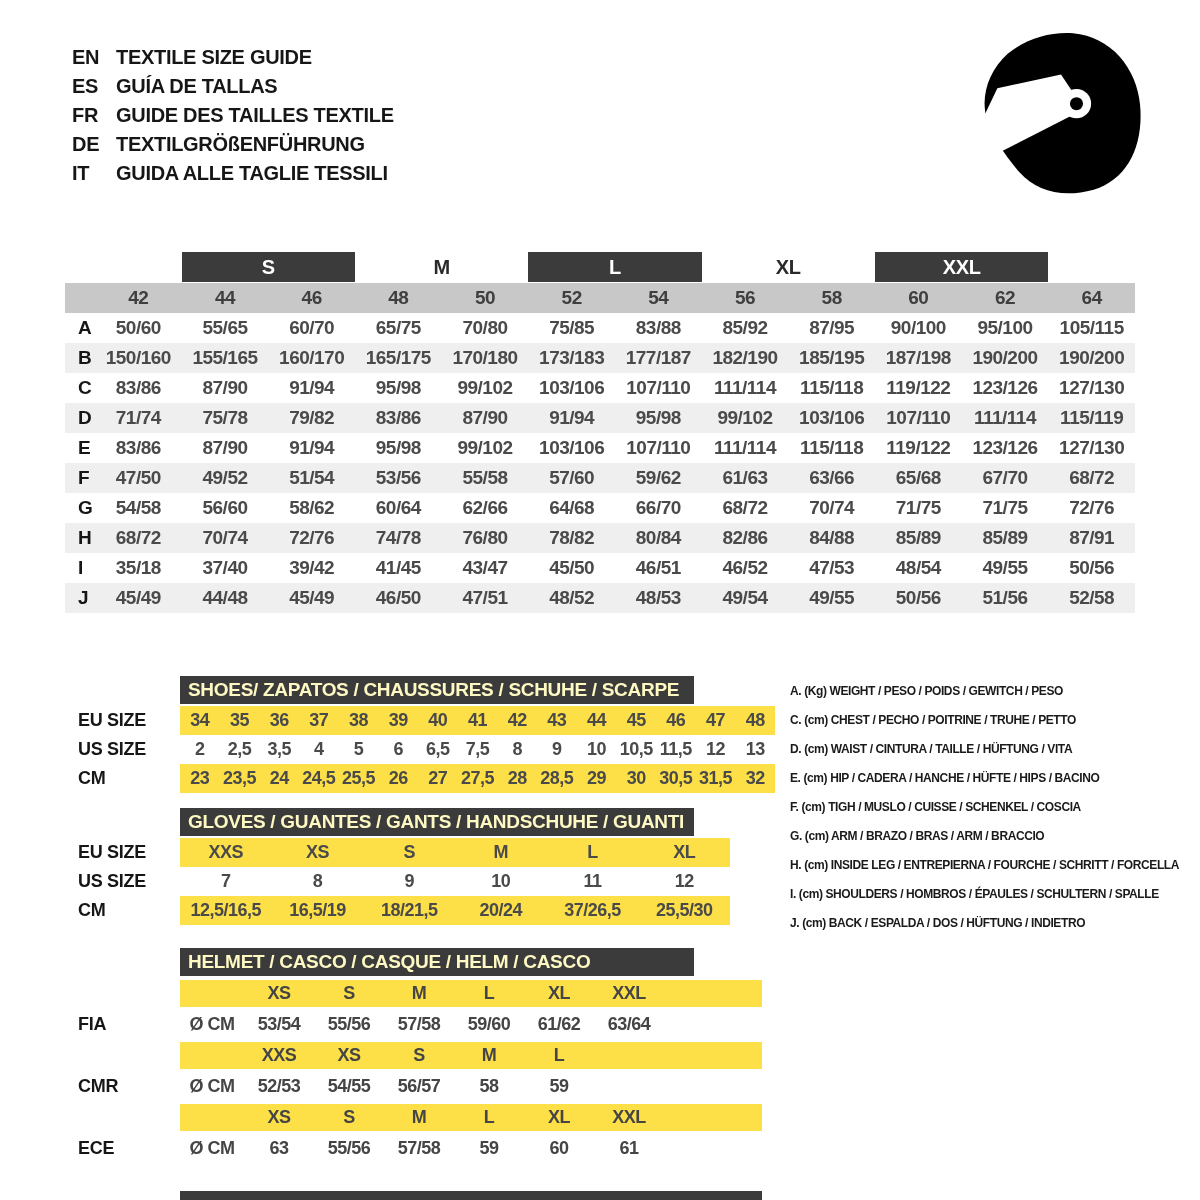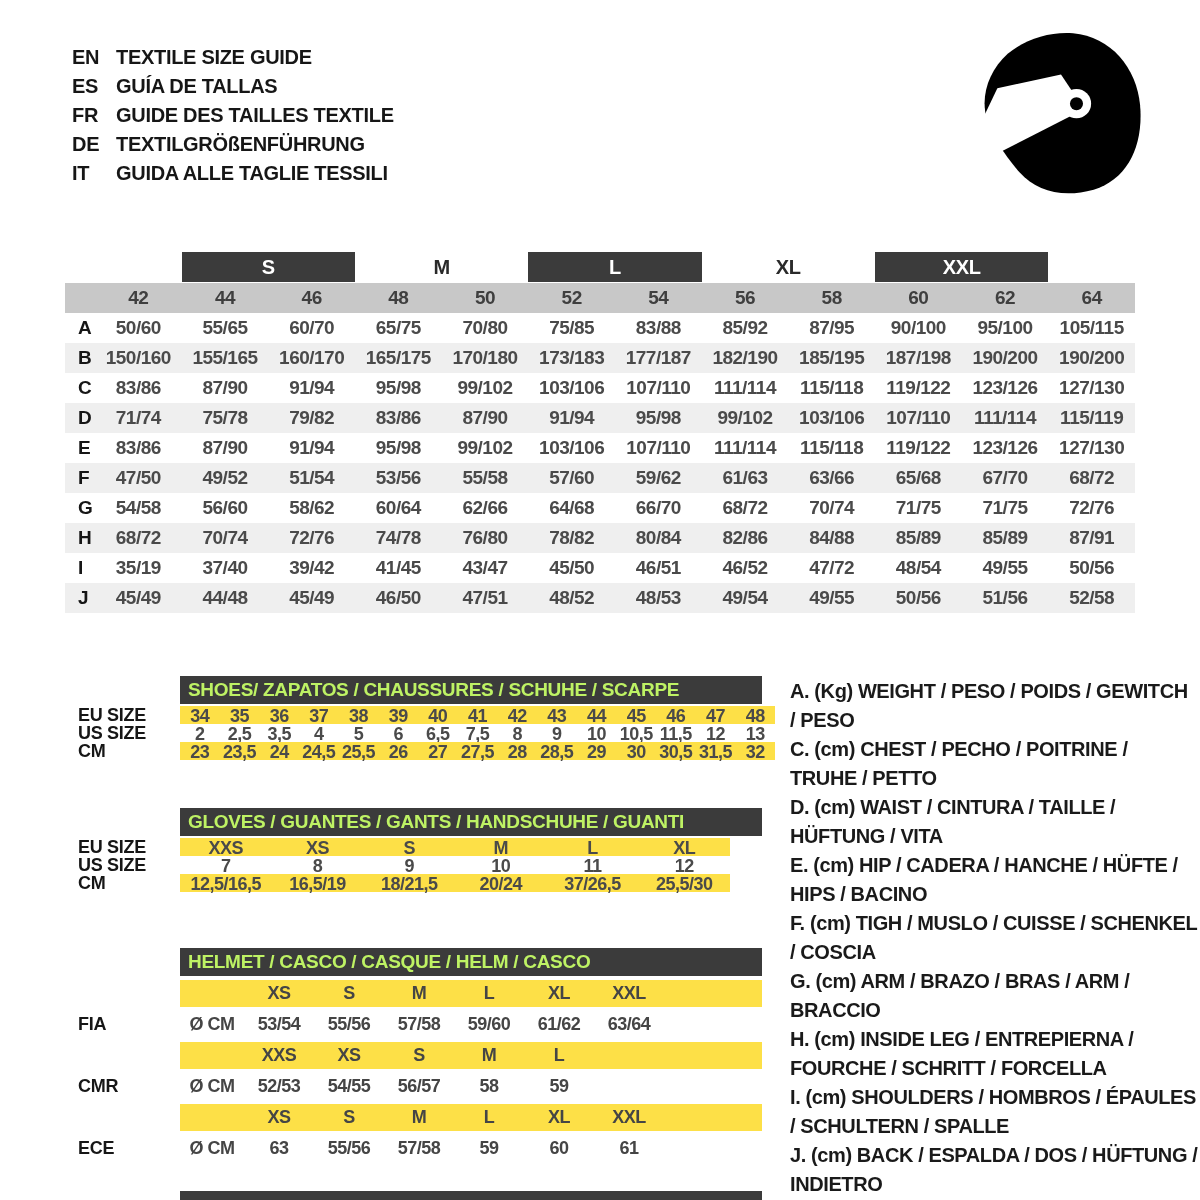--- a/index.html
+++ b/index.html
@@ -26,39 +26,39 @@
   .t-row { display:grid; grid-template-columns:30px repeat(12,1fr); height:30px; }
   .t-row.stripe { background:#efefef; }
   .cell { display:flex; align-items:center; justify-content:center; font-size:19px; color:#4a4a4a; letter-spacing:-0.5px; white-space:nowrap; }
   .cell.letter { justify-content:flex-start; padding-left:13px; color:#161616; }
 
   
   .side-sec { left:65px; }
   .shoes-sec { top:676px; }
   .gloves-sec { top:808px; }
   .helmet-sec { top:948px; }
-  .bar { position:absolute; left:115px; top:0; width:582px; height:28px; background:#3b3b3b; color:#bef264;
+  .bar { position:absolute; left:115px; top:0; width:514px; height:28px; background:#3b3b3b; color:#fef9c3;
          display:flex; align-items:center; padding-left:8px; font-size:19px; letter-spacing:-0.3px; white-space:nowrap; }
   .rows-wrap { position:absolute; left:0; top:30px; }
   .helmet-sec .rows-wrap { top:32px; }
-  .side-row { display:flex; height:18px; }
+  .side-row { display:flex; height:29px; }
   .helmet-sec .side-row { height:27px; margin-bottom:4px; }
   .side-label { width:115px; display:flex; align-items:center; padding-left:13px; font-size:18px; color:#161616; letter-spacing:-0.3px; }
   .vals { display:grid; height:100%; }
   .vals.stripe { background:#fde047; }
   .g15 { grid-template-columns:repeat(15,1fr); width:595px; }
   .g15 .cell { font-size:17px; }
   .g6  { grid-template-columns:repeat(6,1fr); width:550px; }
   .gH  { grid-template-columns:64px repeat(6,70px) 1fr; width:582px; }
   .vals .cell { font-size:18px; }
   .helmet-sec .vals .cell { color:#454545; }
 
   
   .legend { left:790px; top:677px; width:408px; }
-  .legend-item { font-size:20px; line-height:29px; letter-spacing:-0.4px; color:#1a1a1a; }
+  .legend-item { font-size:12px; line-height:29px; letter-spacing:-0.4px; color:#1a1a1a; }
 
   
   .bottom-cut { left:180px; top:1191px; width:582px; height:9px; background:#3b3b3b; }
 </style>
 </head>
 <body>
 
 <div class="canvas">
 
   <div class="abs lang-block">
@@ -230,29 +230,29 @@
           <div class="cell">78/82</div>
           <div class="cell">80/84</div>
           <div class="cell">82/86</div>
           <div class="cell">84/88</div>
           <div class="cell">85/89</div>
           <div class="cell">85/89</div>
           <div class="cell">87/91</div>
         </div>
         <div class="t-row">
           <div class="cell letter">I</div>
-          <div class="cell">35/19</div>
+          <div class="cell">35/18</div>
           <div class="cell">37/40</div>
           <div class="cell">39/42</div>
           <div class="cell">41/45</div>
           <div class="cell">43/47</div>
           <div class="cell">45/50</div>
           <div class="cell">46/51</div>
           <div class="cell">46/52</div>
-          <div class="cell">47/72</div>
+          <div class="cell">47/53</div>
           <div class="cell">48/54</div>
           <div class="cell">49/55</div>
           <div class="cell">50/56</div>
         </div>
         <div class="t-row stripe">
           <div class="cell letter">J</div>
           <div class="cell">45/49</div>
           <div class="cell">44/48</div>
           <div class="cell">45/49</div>
           <div class="cell">46/50</div>

